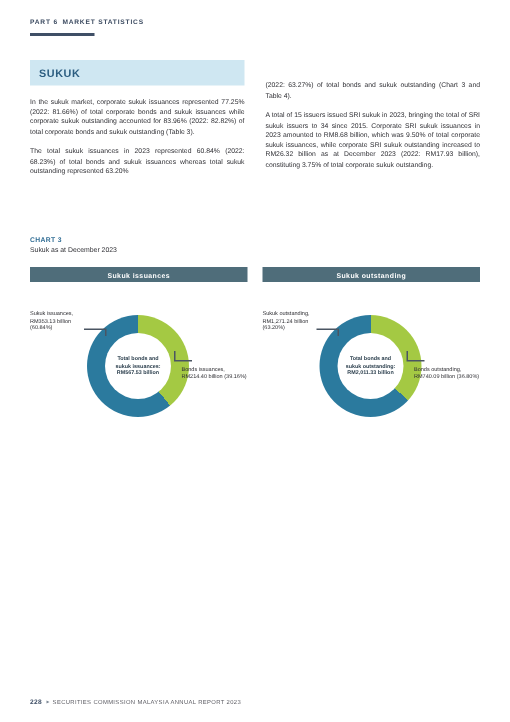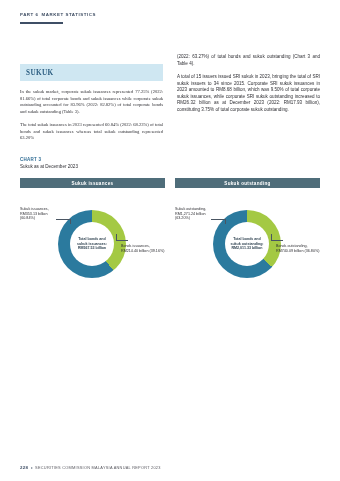--- a/index.html
+++ b/index.html
@@ -18,21 +18,21 @@
     color: #3c4b61; font-weight: 700;
     white-space: nowrap;
   }
   .runhead .sep { display: inline-block; width: 3px; }
   .runhead-rule {
     position: absolute; left: 20px; top: 22px;
     width: 43px; height: 2.2px; background: #3f4f66;
   }
 
   
-  .col-left  { position: absolute; left: 20px;  top: 64px; width: 143px; font-family: Liberation Serif, serif; }
+  .col-left  { position: absolute; left: 20px;  top: 40px; width: 143px; }
   .col-right { position: absolute; left: 177px; top: 54px; width: 143px; }
 
   .sukuk-bar {
     width: 143px; height: 17px; background: #cfe7f2;
     display: flex; align-items: center; padding-left: 6px;
   }
   .sukuk-bar span {
     font-size: 7.2px; font-weight: 700; letter-spacing: 0.4px;
     color: #2b5d80;
   }

